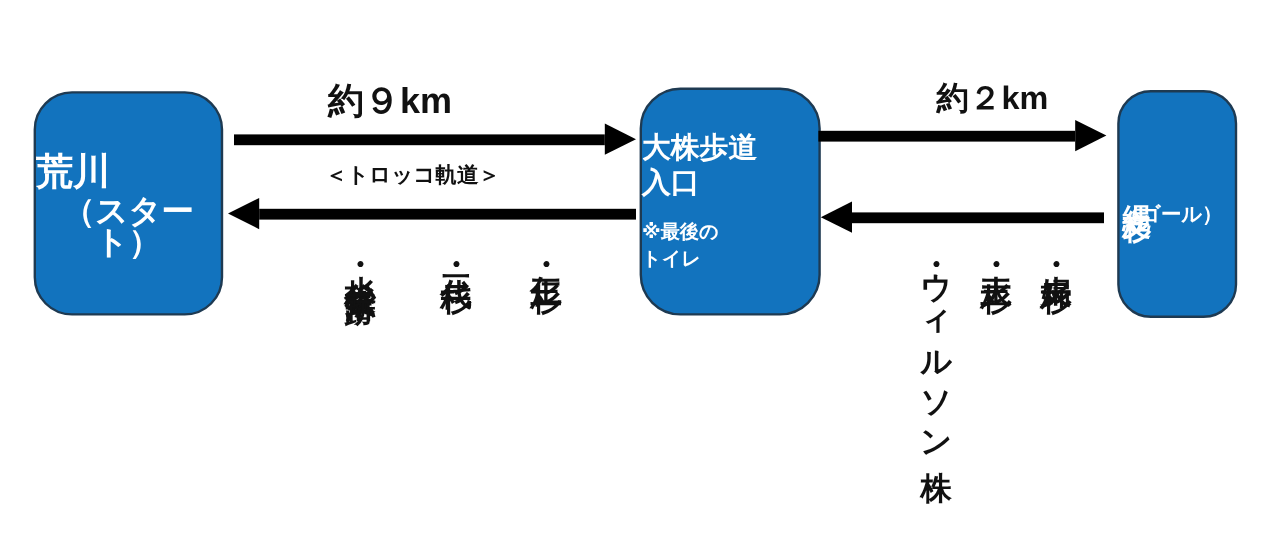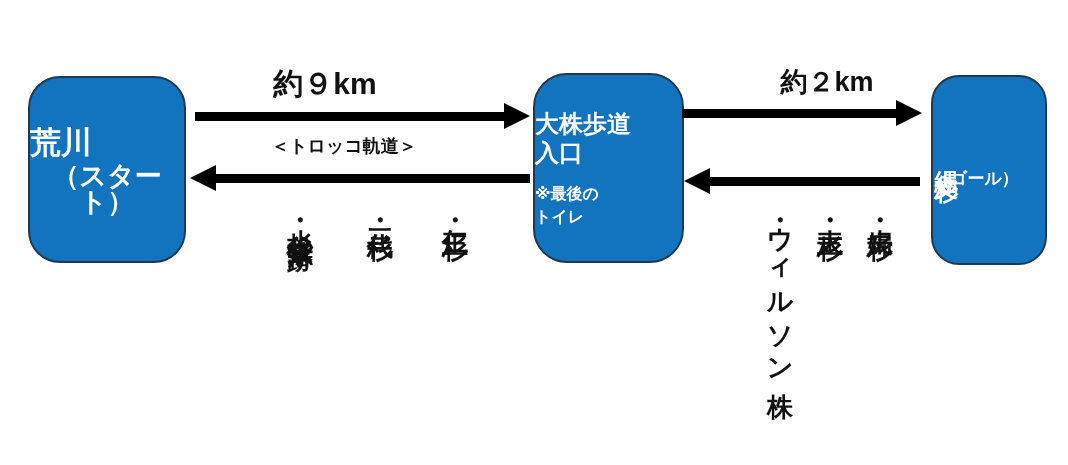--- a/index.html
+++ b/index.html
@@ -38,21 +38,21 @@
   }
   #node-start { left: 28px;  top: 76px; width: 158px; height: 187px; border-radius: 32px; }
   .start-line  { font-size: 31px; line-height: 37px; }
   .start-sub   { font-size: 27px; line-height: 26px; margin-top: 2px; }
 
   #node-mid   { left: 533px; top: 73px; width: 151px; height: 190px; border-radius: 34px; }
   .mid-line    { font-size: 24px; line-height: 29px; }
   .mid-note    { font-size: 16px; line-height: 23px; }
   .mid-note.first { margin-top: 15px; }
 
-  #node-goal  { left: 931px; top: 75px; width: 116px; height: 190px; border-radius: 28px; }
+  #node-goal  { left: 931px; top: 75px; width: 100px; height: 190px; border-radius: 28px; }
   .goal-title  { writing-mode: vertical-rl; text-orientation: upright; font-size: 24px; line-height: 1.1; letter-spacing: 4px; }
   .goal-sub    { font-size: 17px; line-height: 21px; margin-top: 5px; }
 
   
   .arrow {
     position: absolute;
     display: flex;
     align-items: center;
     height: 26px;
   }

